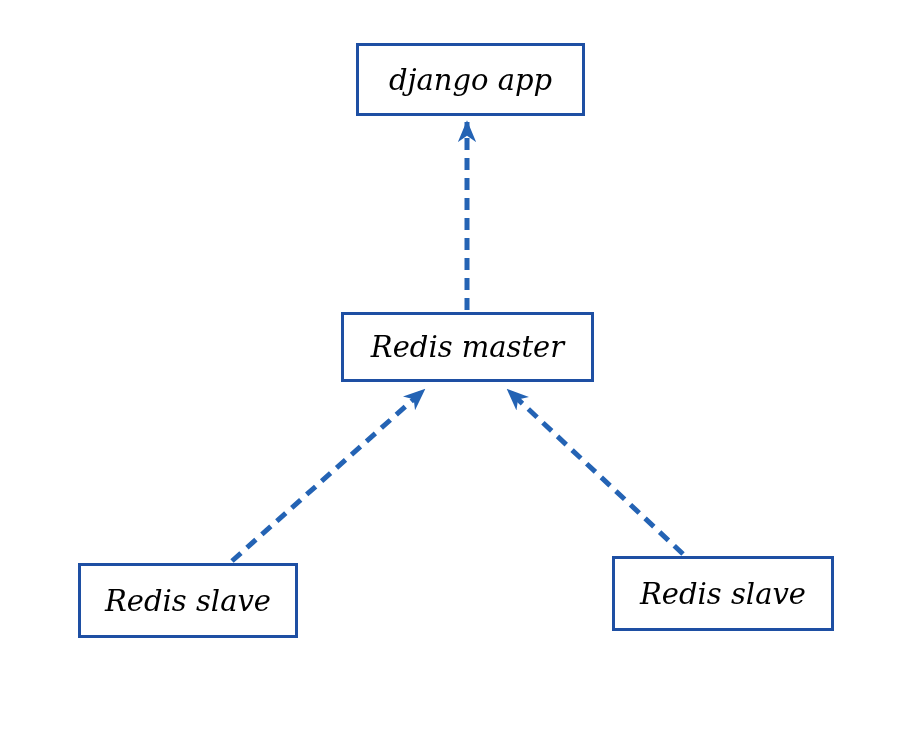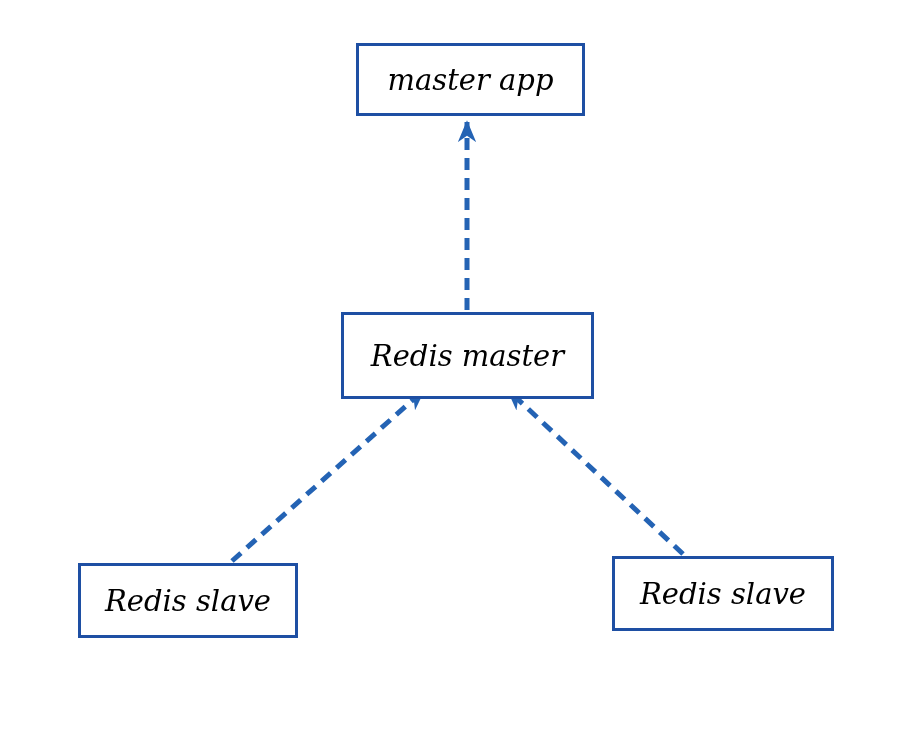--- a/index.html
+++ b/index.html
@@ -40,40 +40,40 @@
     background: #ffffff;
     display: flex;
     align-items: center;
     justify-content: center;
     font-style: italic;
     font-size: 29px;
     color: var(--text-color);
     white-space: nowrap;
   }
   .node-django  { left: 356px; top: 43px;  width: 229px; height: 73px; }
-  .node-master  { left: 341px; top: 312px; width: 253px; height: 87px; }
+  .node-master  { left: 341px; top: 312px; width: 253px; height: 70px; }
   .node-slave-l { left: 78px;  top: 563px; width: 220px; height: 75px; }
   .node-slave-r { left: 612px; top: 556px; width: 222px; height: 75px; }
 </style>
 </head>
 <body style="--border-color: #1e4fa3; --arrow-color: #2463b4; --text-color: #000000;">
 
 <svg class="edges-layer" width="898" height="732" viewBox="0 0 898 732" xmlns="http://www.w3.org/2000/svg">
   <defs>
     <marker id="arrow" viewBox="0 0 12 10" refX="11" refY="5" markerWidth="22" markerHeight="19" markerUnits="userSpaceOnUse" orient="auto">
       <path class="arrowhead-path" d="M0,0 L12,5 L0,10 L3.5,5 Z"></path>
     </marker>
   </defs>
   <line class="edge" x1="467" y1="310" x2="467" y2="122" marker-end="url(#arrow)"></line>
   <line class="edge" x1="232" y1="561" x2="424" y2="390" marker-end="url(#arrow)"></line>
   <line class="edge" x1="683" y1="554" x2="508" y2="390" marker-end="url(#arrow)"></line>
 </svg>
 
 <div class="node node-django">
-  <span>master app</span>
+  <span>django app</span>
 </div>
 
 <div class="node node-master">
   <span>Redis master</span>
 </div>
 
 <div class="node node-slave-l">
   <span>Redis slave</span>
 </div>
 

